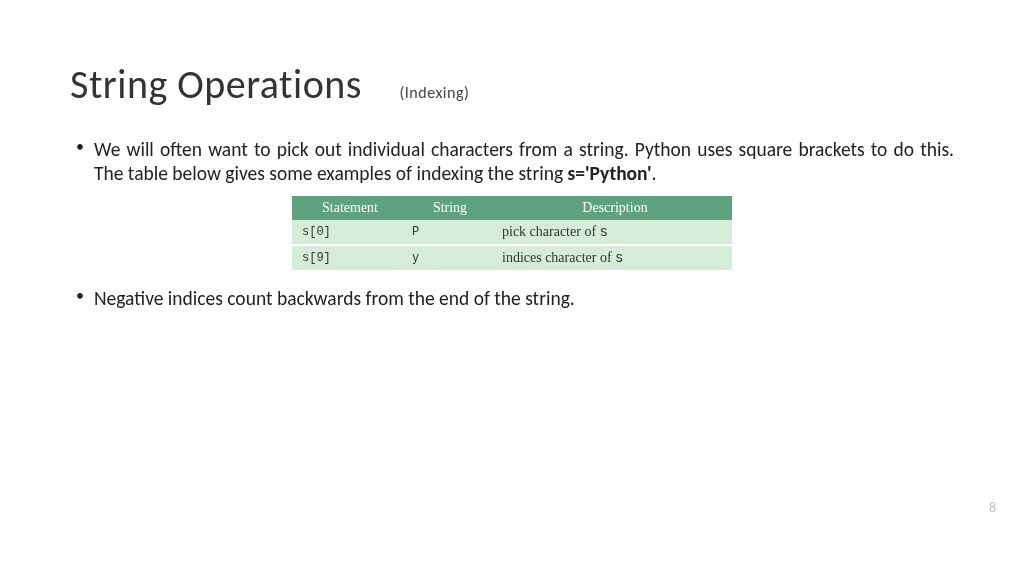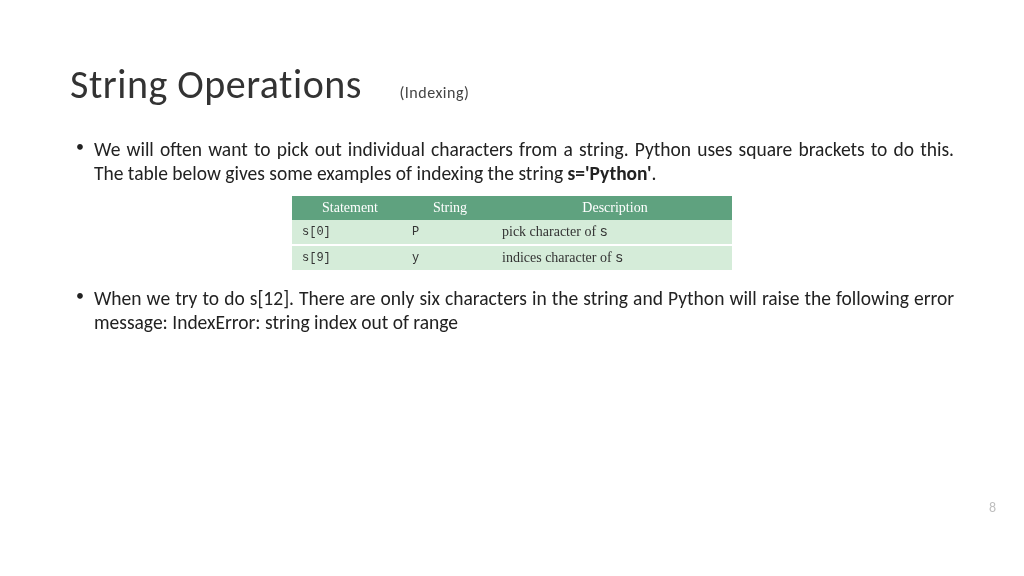--- a/index.html
+++ b/index.html
@@ -116,16 +116,16 @@
       <tr>
         <td class="mono">s[9]</td>
         <td class="mono">y</td>
         <td><span>indices character of </span><span class="code-s">s</span></td>
       </tr>
     </tbody>
   </table>
 </div>
 
 <ul class="bullets">
-  <li>When we try to do s[12]. There are only six characters in the string and Python will raise the following error message: IndexError: string index out of range</li>
+  <li>Negative indices count backwards from the end of the string.</li>
 </ul>
 
 <div class="pagenum">8</div>
 
 </body></html>

